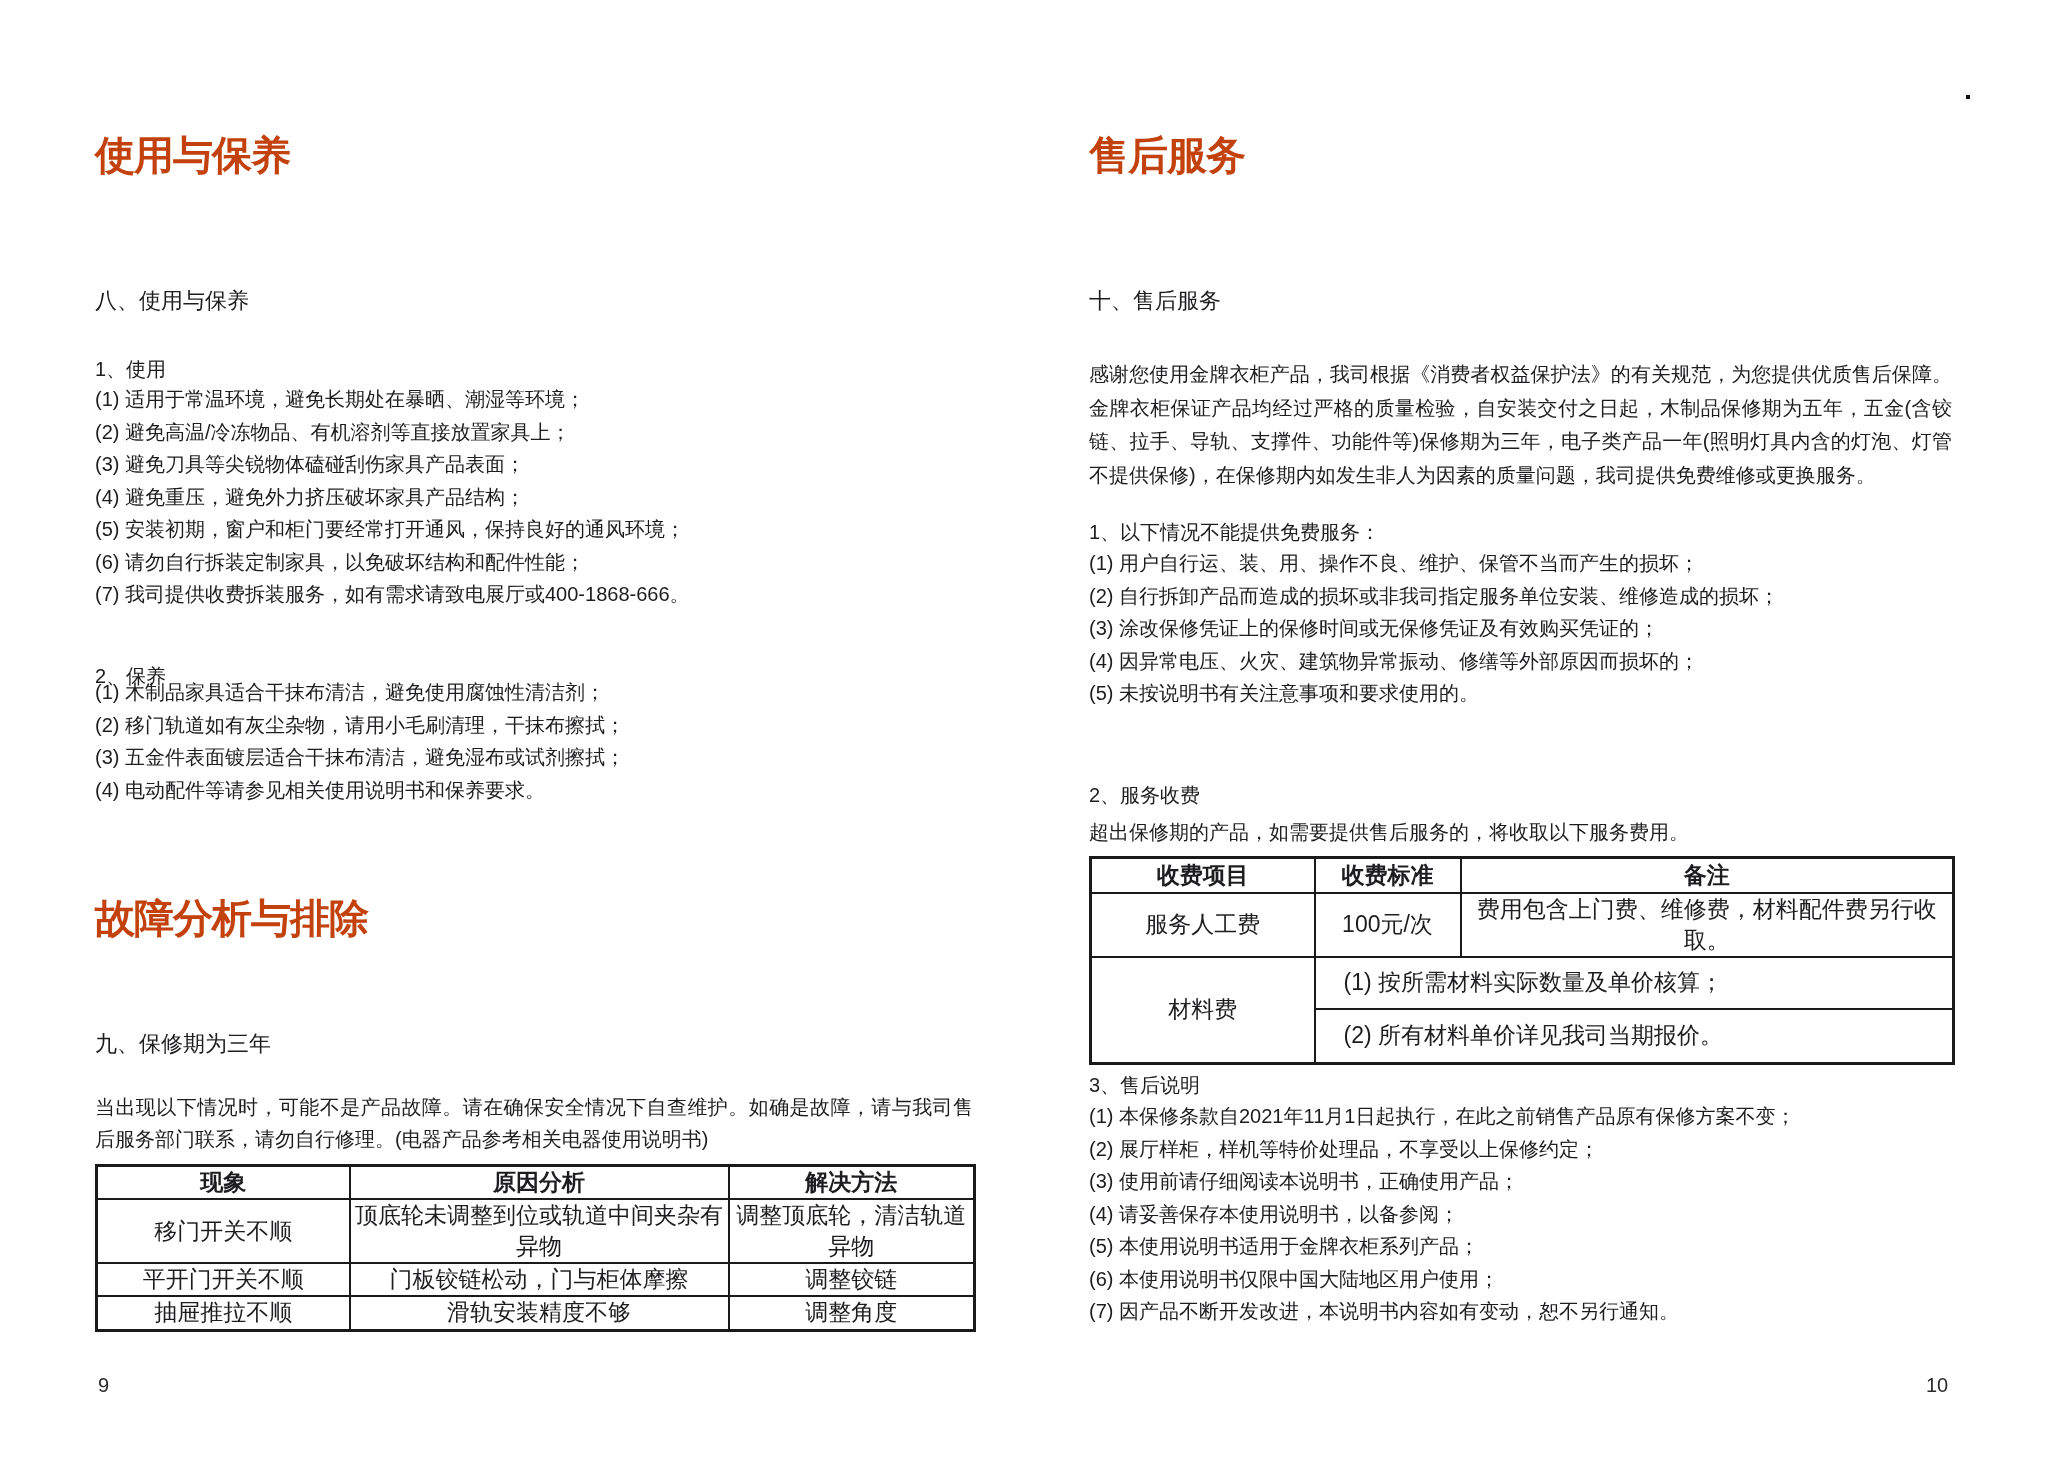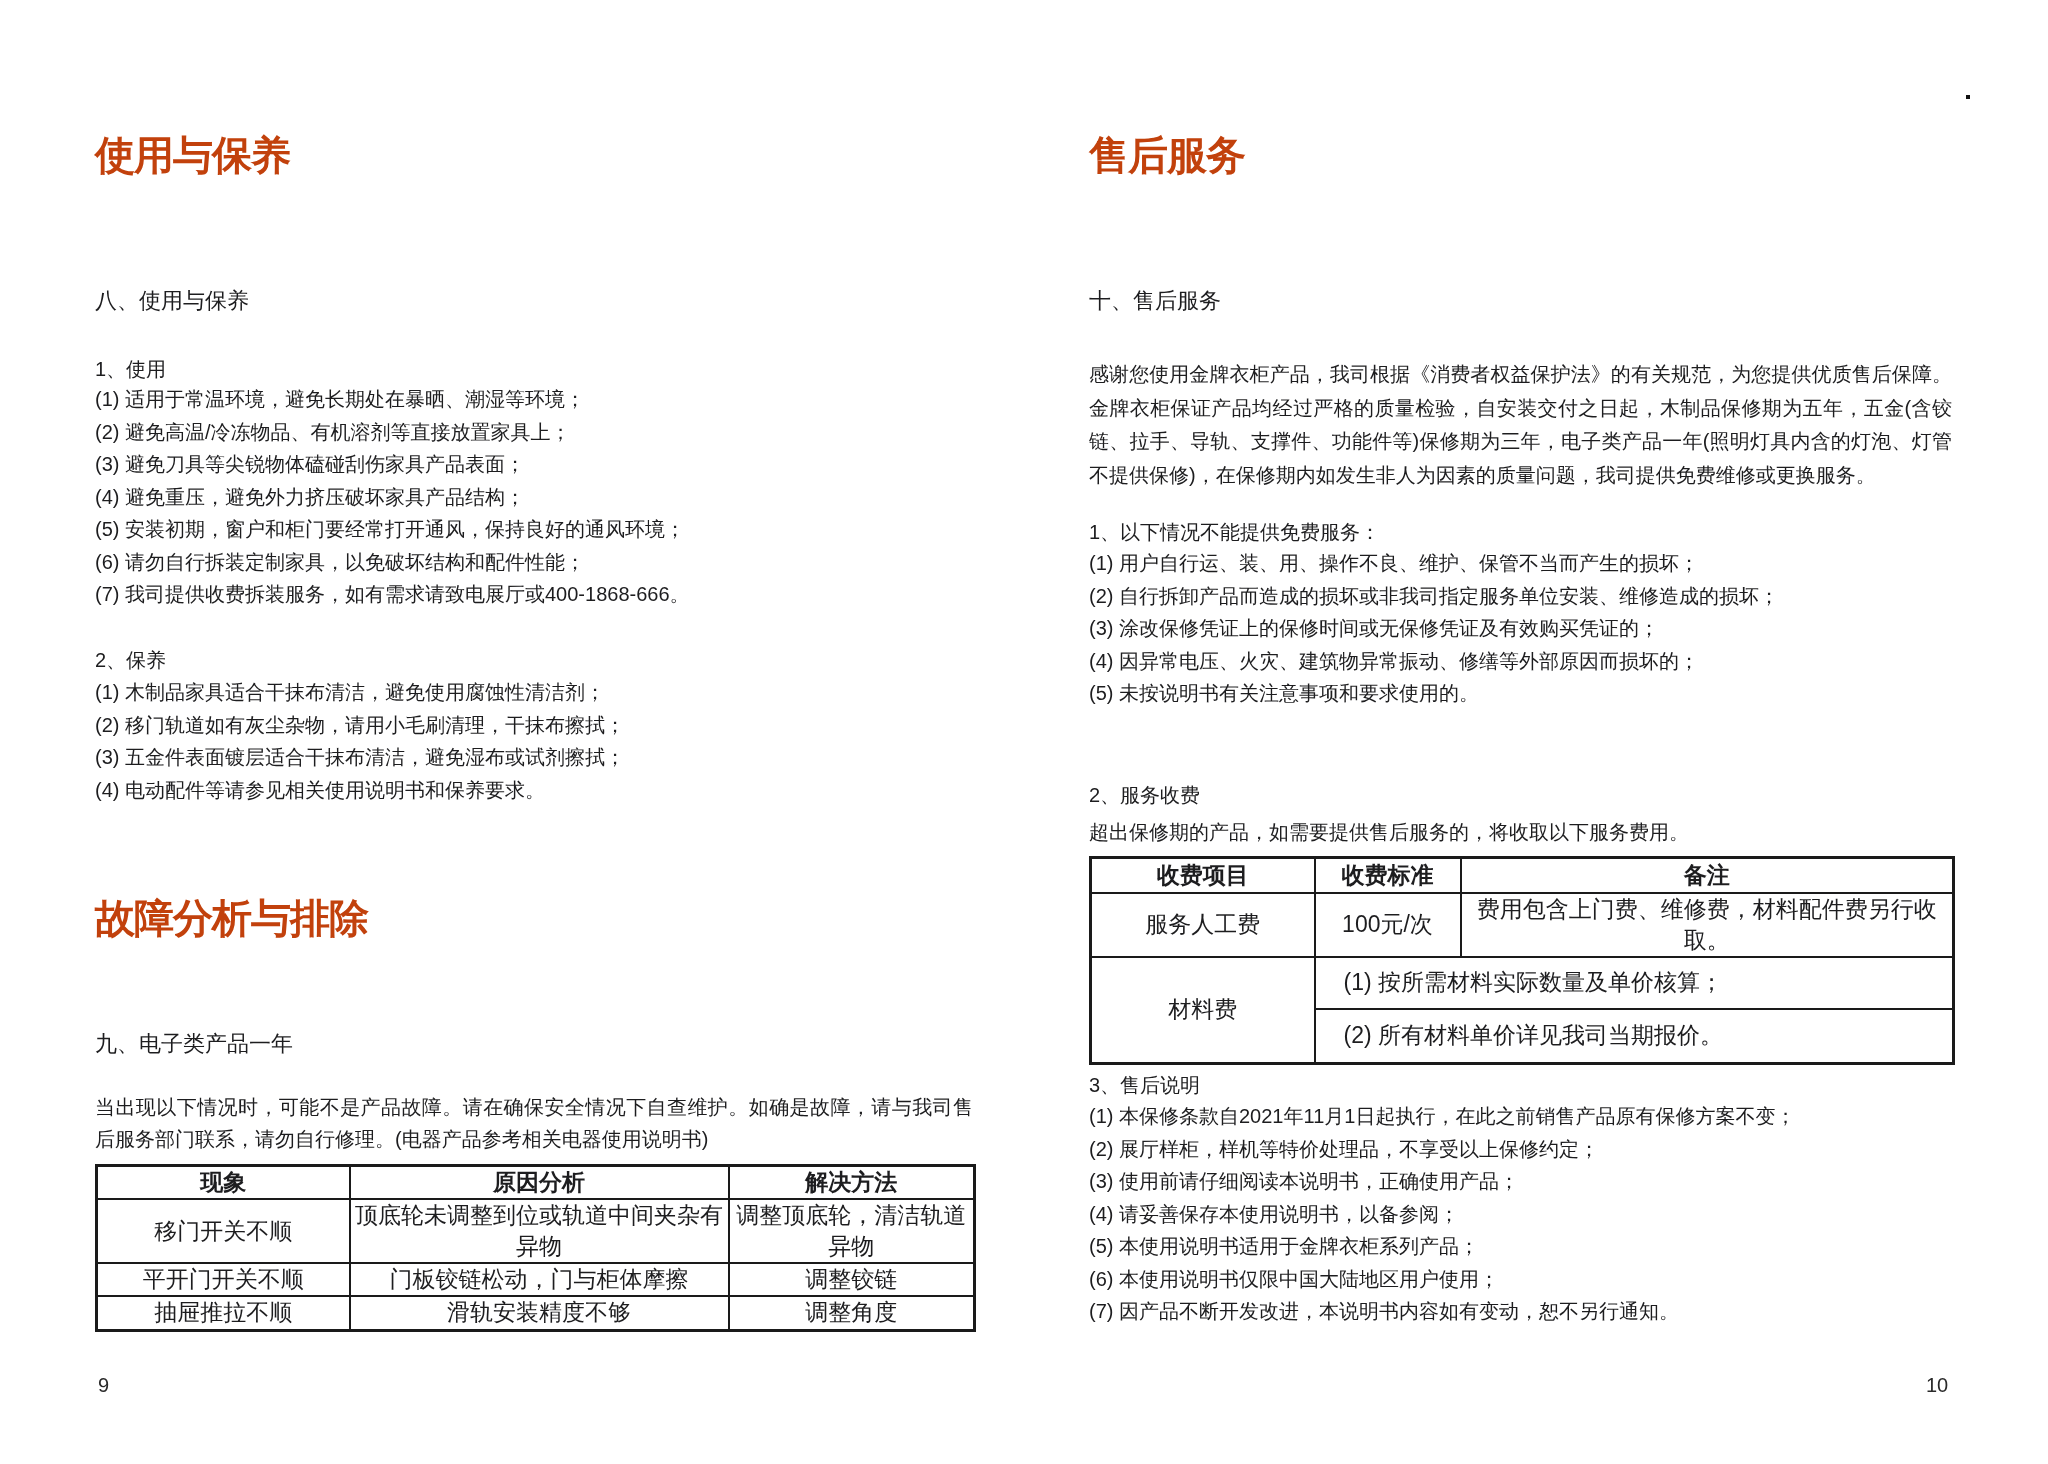--- a/index.html
+++ b/index.html
@@ -75,32 +75,32 @@
   <div class="abs list" style="left:95px; top:383px;">
     <div>(1) 适用于常温环境，避免长期处在暴晒、潮湿等环境；</div>
     <div>(2) 避免高温/冷冻物品、有机溶剂等直接放置家具上；</div>
     <div>(3) 避免刀具等尖锐物体磕碰刮伤家具产品表面；</div>
     <div>(4) 避免重压，避免外力挤压破坏家具产品结构；</div>
     <div>(5) 安装初期，窗户和柜门要经常打开通风，保持良好的通风环境；</div>
     <div>(6) 请勿自行拆装定制家具，以免破坏结构和配件性能；</div>
     <div>(7) 我司提供收费拆装服务，如有需求请致电展厅或400-1868-666。</div>
   </div>
 
-  <div class="abs sub" style="left:95px; top:648px;">2、保养</div>
+  <div class="abs sub" style="left:95px; top:664px;">2、保养</div>
 
   <div class="abs list" style="left:95px; top:676px;">
     <div>(1) 木制品家具适合干抹布清洁，避免使用腐蚀性清洁剂；</div>
     <div>(2) 移门轨道如有灰尘杂物，请用小毛刷清理，干抹布擦拭；</div>
     <div>(3) 五金件表面镀层适合干抹布清洁，避免湿布或试剂擦拭；</div>
     <div>(4) 电动配件等请参见相关使用说明书和保养要求。</div>
   </div>
 
   <div class="abs h1" style="left:95px; top:896px;">故障分析与排除</div>
 
-  <div class="abs h2" style="left:95px; top:1031px;">九、电子类产品一年</div>
+  <div class="abs h2" style="left:95px; top:1031px;">九、保修期为三年</div>
 
   <div class="abs para" style="left:95px; top:1091px; width:878px; line-height:32px;">当出现以下情况时，可能不是产品故障。请在确保安全情况下自查维护。如确是故障，请与我司售后服务部门联系，请勿自行修理。(电器产品参考相关电器使用说明书)</div>
 
   <table class="abs doc-table" style="left:95px; top:1164px; width:878px;">
     <colgroup>
       <col style="width:253px;">
         <col style="width:379px;">
         <col style="width:246px;">
     </colgroup>
     <tbody>

